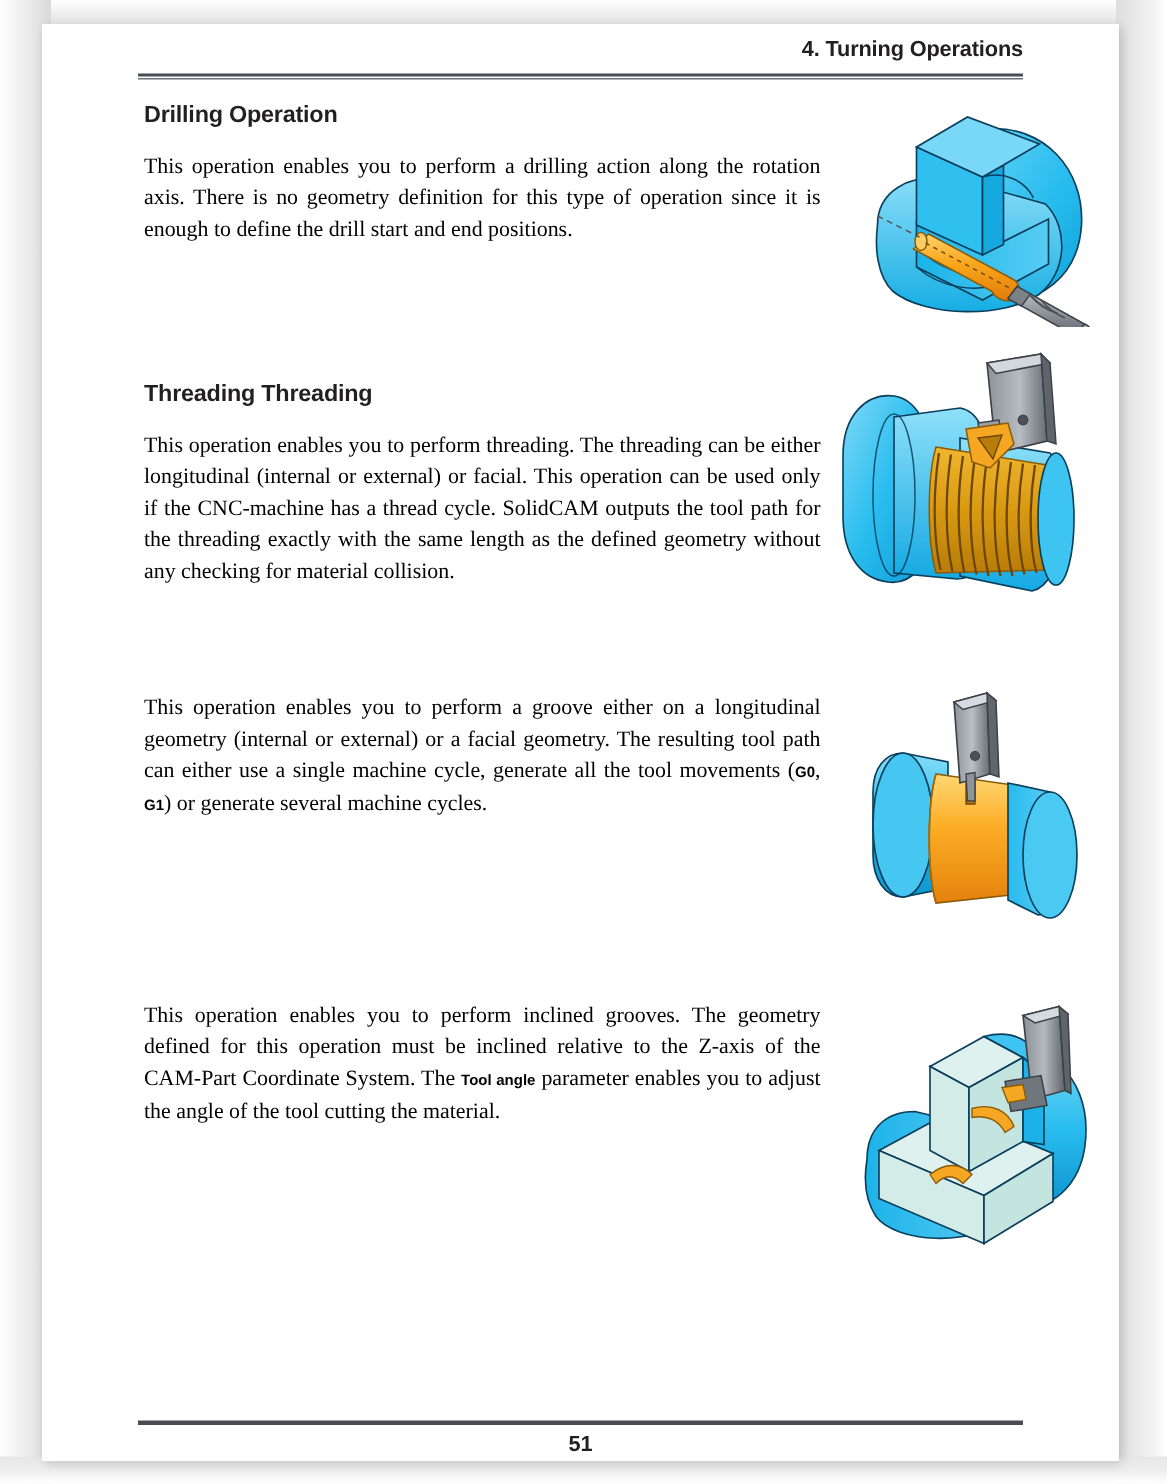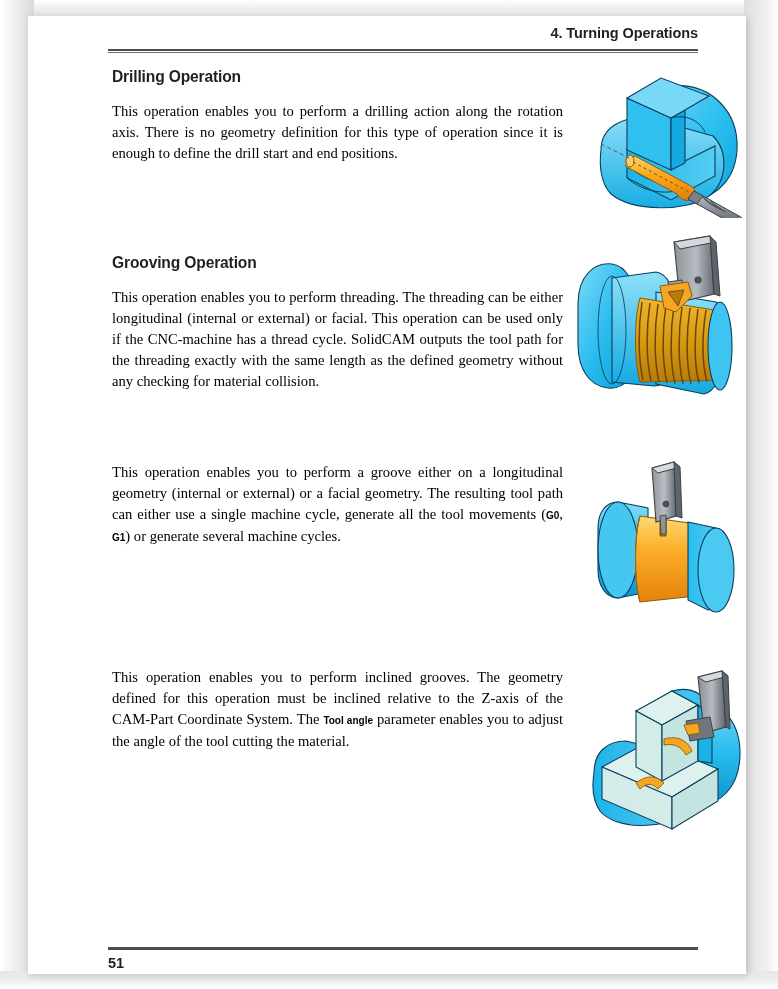--- a/index.html
+++ b/index.html
@@ -54,21 +54,21 @@
     top: 16px;
     width: 718px;
     height: 958px;
     background: #ffffff;
     box-shadow: 2px 2px 7px rgba(0,0,0,0.16);
     box-sizing: border-box;
   }
 
   .page-inner {
     position: absolute;
-    left: 80px;
+    left: 64px;
     top: 0;
     width: 590px;
     height: 729px;
   }
 
   
   .header {
     position: absolute;
     left: 0;
     top: 8px;
@@ -157,21 +157,21 @@
     position: absolute;
     left: 0; top: 0;
     width: 590px; height: 3px;
     background: #4a4c55;
   }
   .footer {
     position: absolute;
     left: 0;
     top: 938px;
     width: 590px;
-    text-align: left;
+    text-align: center;
   }
   .page-number {
     font-family: "Liberation Sans", sans-serif;
     font-weight: bold;
     font-size: 14.5px;
     color: #231f20;
   }
 </style>
 </head>
 <body>
@@ -252,21 +252,21 @@
             <path d="M125 141 L131 133 L176 158 L170 166 Z" fill="url(#grA)" stroke="#3b4147" stroke-width="1"></path>
             <path d="M170 166 L176 158 C182 160 182 168 176 170 C172 171 170 168 170 166 Z" fill="#a7acb1" stroke="#3b4147" stroke-width="1"></path>
             <path d="M125 141 L131 133 L140 138 L134 146 Z" fill="#7c8288" stroke="#3b4147" stroke-width="0.9"></path>
             <path d="M140 139 C146 146 152 149 158 151" fill="none" stroke="#4d5359" stroke-width="1.4"></path>
             <path d="M147 142 C152 148 158 152 163 154" fill="none" stroke="#4d5359" stroke-width="1.2"></path>
           </svg>
         </div>
       </div>
 
       <div class="section sec-2">
-        <div class="sec-heading">Grooving Operation</div>
+        <div class="sec-heading">Threading Threading</div>
         <div class="sec-body">This operation enables you to perform threading. The threading can be either longitudinal (internal or external) or facial. This operation can be used only if the CNC-machine has a thread cycle. SolidCAM outputs the tool path for the threading exactly with the same length as the defined geometry without any checking for material collision.</div>
 
         <div class="illus" style="top:-22px;left:456px;">
           <svg width="200" height="195" viewBox="0 0 200 195">
             <defs>
               <linearGradient id="tcy1" x1="0" y1="0" x2="1" y2="1">
                 <stop offset="0%" stop-color="#7fd9f7"></stop>
                 <stop offset="50%" stop-color="#29bdef"></stop>
                 <stop offset="100%" stop-color="#0e9ad4"></stop>
               </linearGradient>

